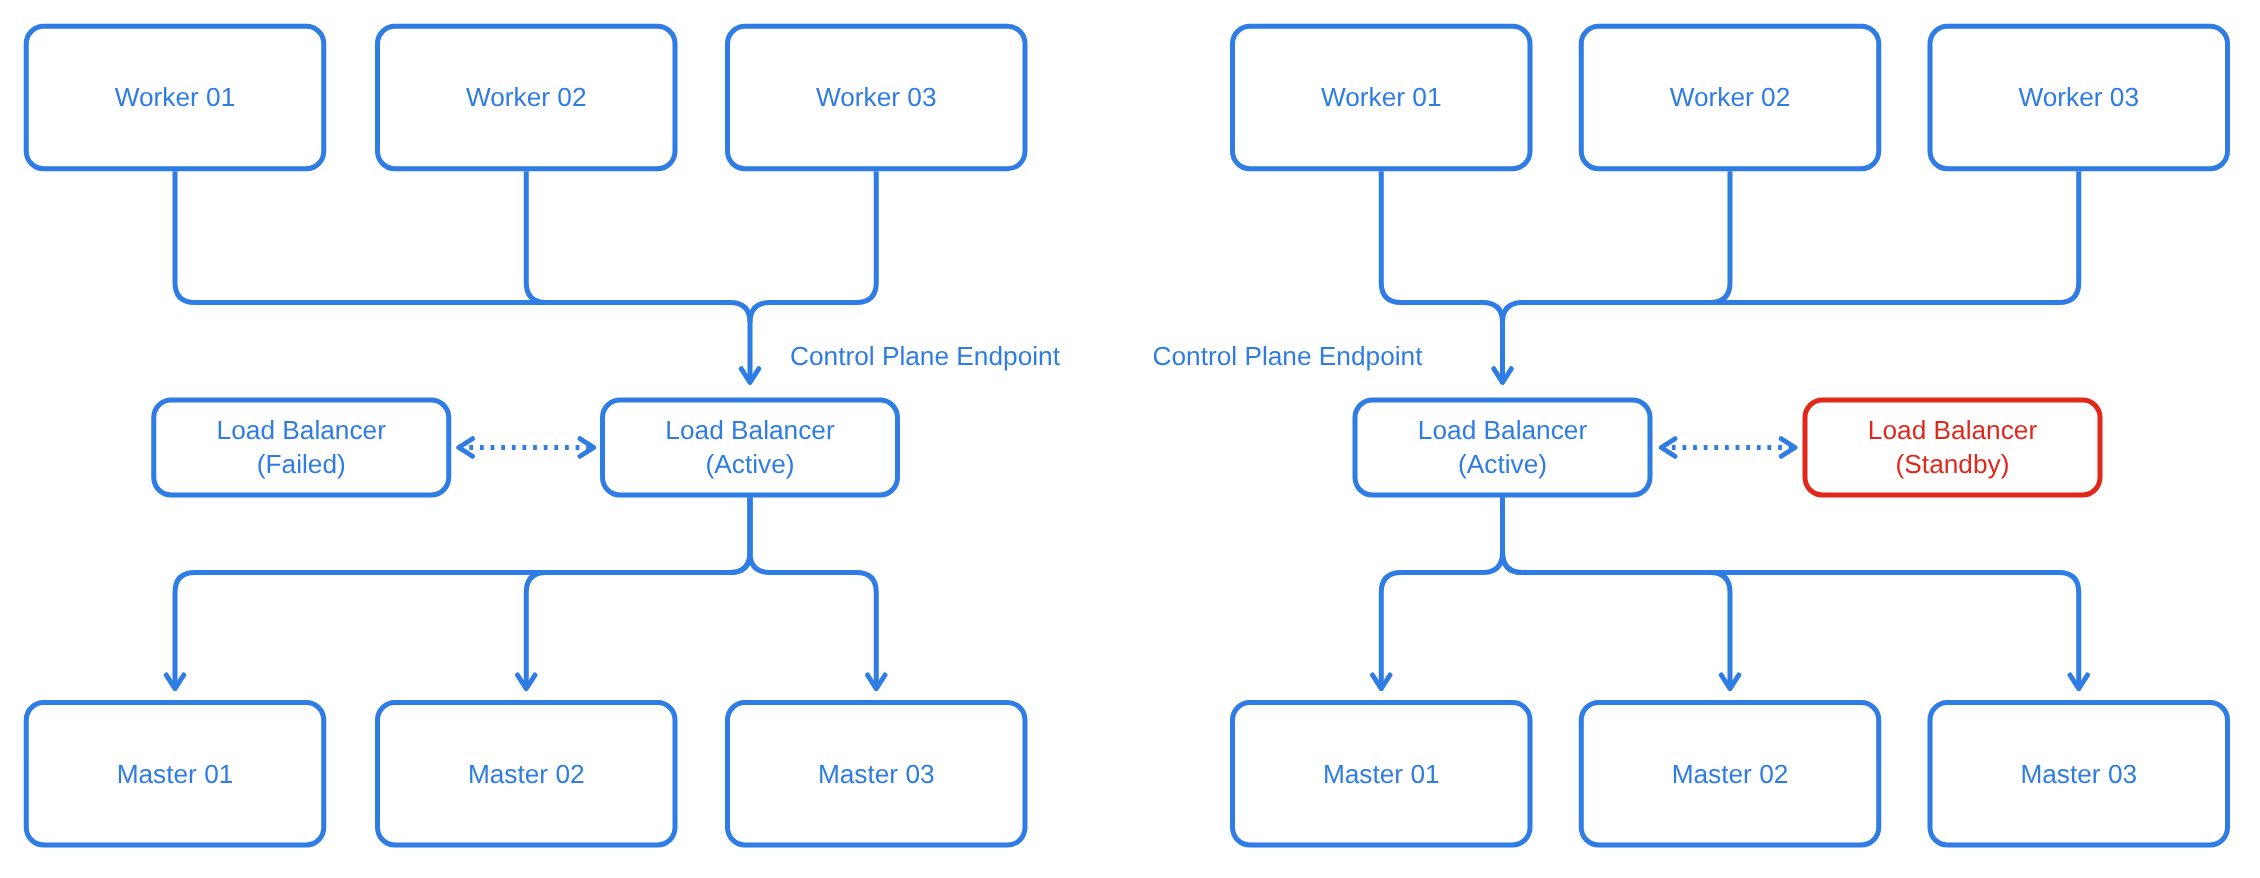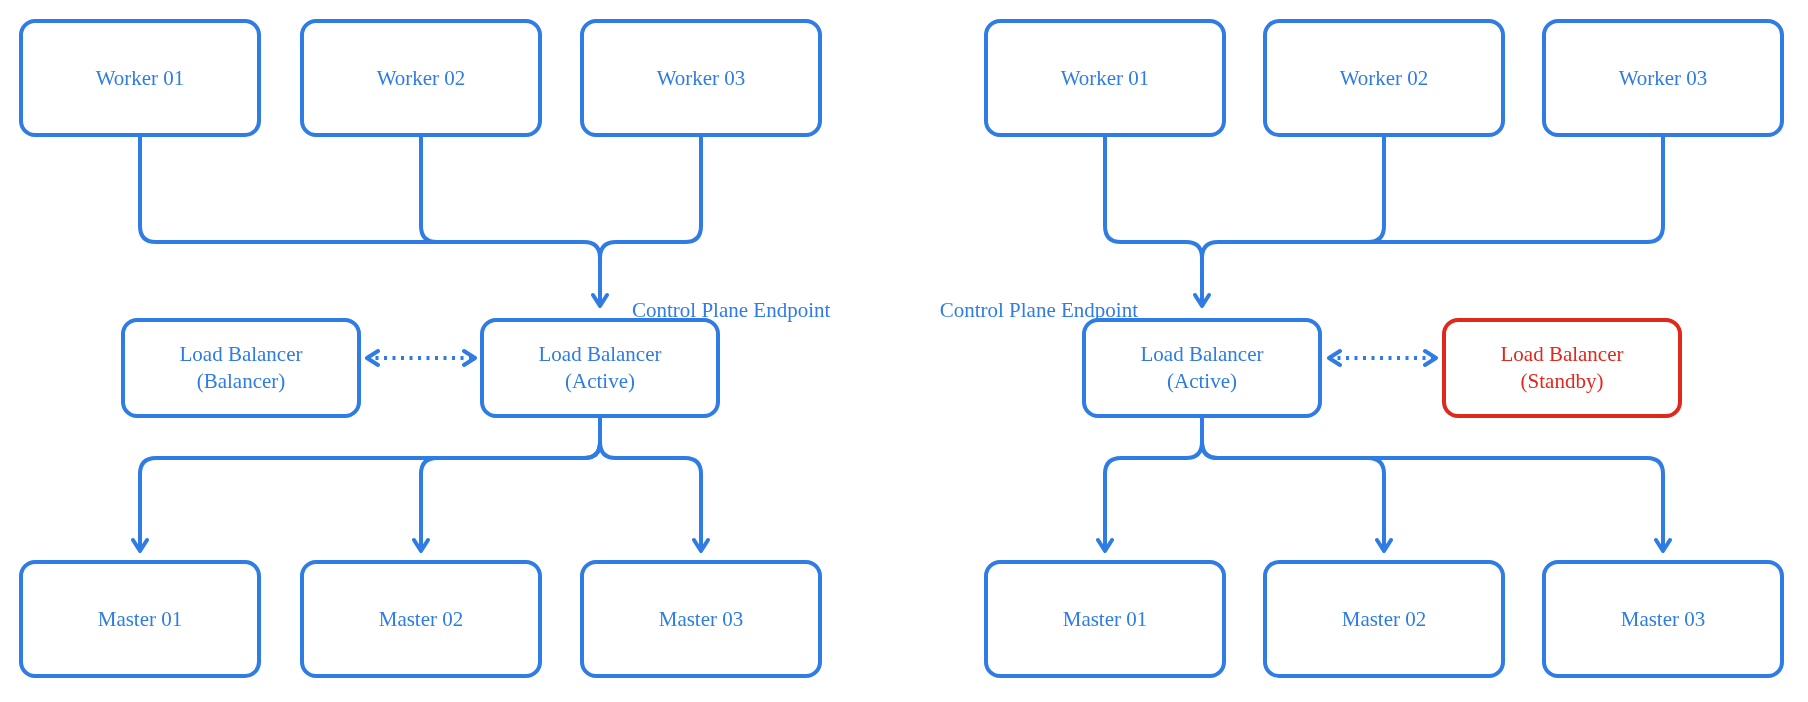--- a/index.html
+++ b/index.html
@@ -5,40 +5,40 @@
   :root{
     --primary:#2e7ce4;
     --danger:#e0281c;
     --background:#ffffff;
   }
   html,body{margin:0;padding:0;background:#fff;}
   .canvas{
     position:relative;
     width:1808px;height:702px;
     background:var(--background);
-    font-family:Liberation Serif, serif;
+    font-family:Liberation Sans, sans-serif;
     overflow:hidden;
   }
   svg.wires{position:absolute;left:0;top:0;width:1808px;height:702px;}
   .wire{fill:none;stroke:var(--primary);stroke-width:4;}
   .wire.dotted{stroke-dasharray:3 5.5;}
   .arrowhead{fill:none;stroke:var(--primary);stroke-width:4;stroke-linecap:round;stroke-linejoin:round;}
   .node{
     position:absolute;box-sizing:border-box;
     border:4px solid var(--primary);border-radius:16px;
     background:#fff;color:var(--primary);
     display:flex;flex-direction:column;align-items:center;justify-content:center;
     font-size:21px;line-height:27px;text-align:center;
   }
   .node.big{width:242px;height:118px;}
-  .node.lb{width:240px;height:100px;}
+  .node.lb{width:240px;height:80px;}
   .node.failed{border-color:var(--danger);color:var(--danger);}
   .edge-label{
     position:absolute;color:var(--primary);
-    font-size:21px;line-height:28px;white-space:nowrap;margin-top:24px;
+    font-size:21px;line-height:28px;white-space:nowrap;
   }
 </style>
 </head>
 <body>
 
 <div class="canvas">
 
   <svg class="wires">
     <defs>
       <marker id="arrow" viewBox="-14 -10 16 20" refX="0" refY="0" markerWidth="16" markerHeight="20" markerUnits="userSpaceOnUse" orient="auto-start-reverse">
@@ -74,21 +74,21 @@
     <span>Worker 02</span>
   </div>
   <div class="node big" style="left:580px;top:19px;">
     <span>Worker 03</span>
   </div>
 
   <div class="edge-label" style="left:632px;top:272px;">Control Plane Endpoint</div>
 
   <div class="node lb" style="left:121px;top:318px;">
     <span>Load Balancer</span>
-    <span>(Balancer)</span>
+    <span>(Failed)</span>
   </div>
   <div class="node lb" style="left:480px;top:318px;">
     <span>Load Balancer</span>
     <span>(Active)</span>
   </div>
 
   <div class="node big" style="left:19px;top:560px;">
     <span>Master 01</span>
   </div>
   <div class="node big" style="left:300px;top:560px;">

